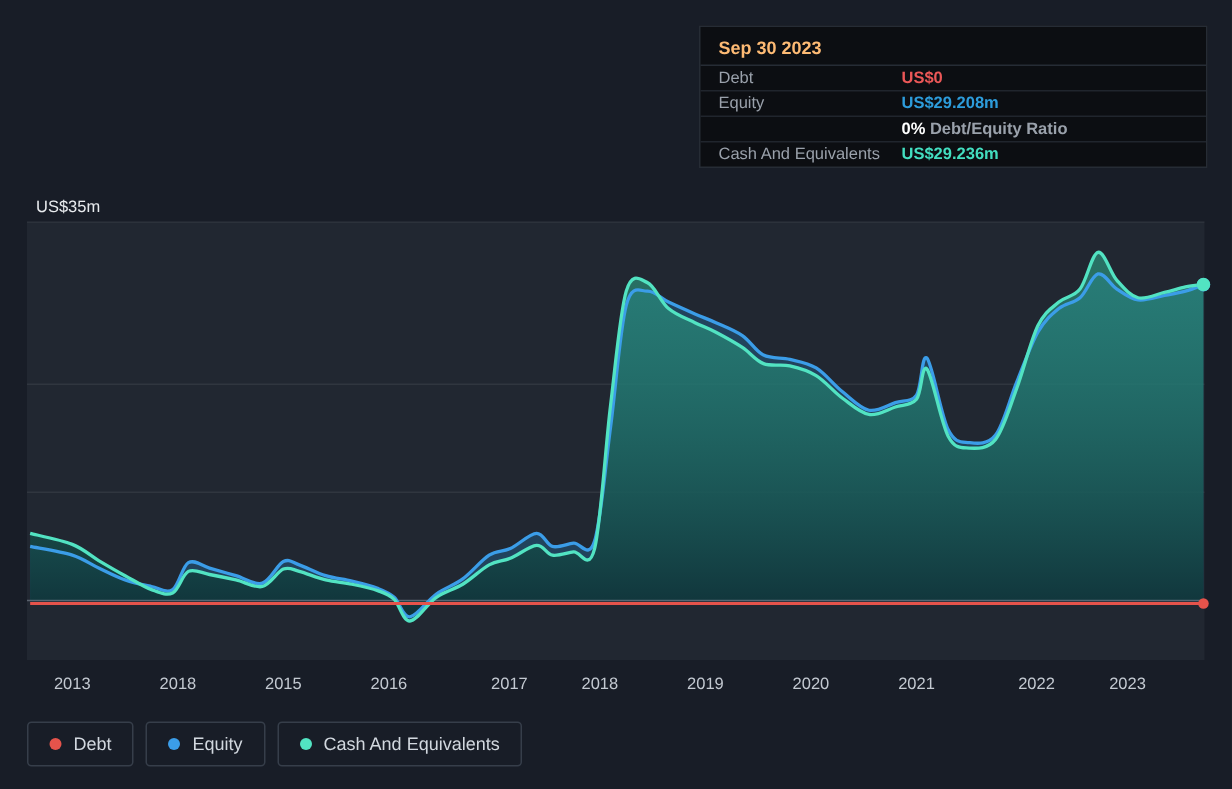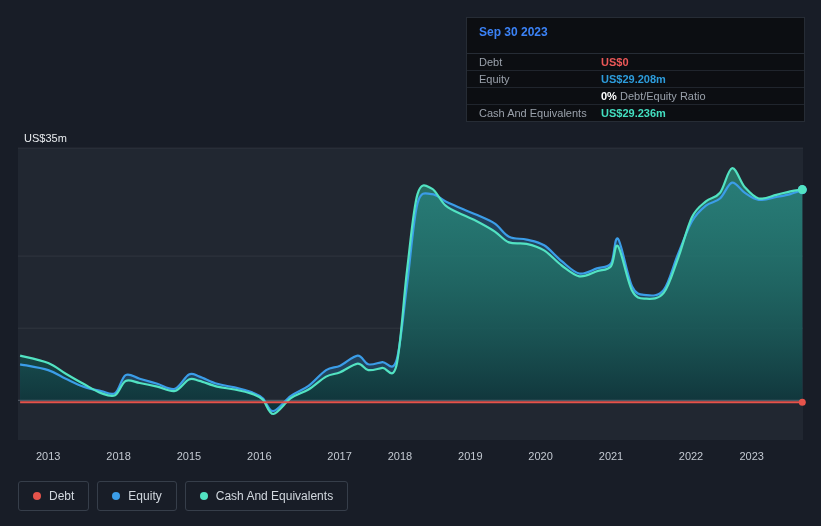--- a/index.html
+++ b/index.html
@@ -31,29 +31,29 @@
     color:#c3c9d1;font-size:11px;white-space:nowrap;
   }
 
   
   .tooltip{
     position:absolute;top:17px;right:16px;width:339px;
     background:#0c0e12;border:1px solid #262c35;box-sizing:border-box;
     color:#fff;font-size:11px;
   }
   .tt-header{
-    padding:7px 12px 14px;font-size:12px;font-weight:bold;color:#3b82f6;
+    padding:7px 12px 4px;font-size:12px;font-weight:bold;color:#fdba74;
     border-bottom:1px solid #262c35;
   }
   .tt-row{display:flex;align-items:center;padding:2px 0;border-bottom:1px solid #20252d;}
   .tt-row:last-child{border-bottom:none;}
   .tt-label{width:122px;padding-left:12px;color:#9aa1ab;flex-shrink:0;}
   .tt-value{font-weight:bold;}
   .tt-ratio-pct{font-weight:bold;color:#ffffff;}
-  .tt-ratio-text{color:#9aa1ab;font-weight:normal;text-align:center;}
+  .tt-ratio-text{color:#9aa1ab;font-weight:bold;text-align:center;}
 
   
   .legend{position:absolute;left:18px;top:481px;display:flex;gap:8px;}
   .legend-item{
     display:flex;align-items:center;
     border:1px solid #363e4a;border-radius:3px;
     padding:7px 14px;cursor:pointer;
     color:#d2d8df;font-size:12px;background:transparent;
   }
   .legend-dot{width:8px;height:8px;border-radius:50%;margin-right:8px;flex-shrink:0;}

